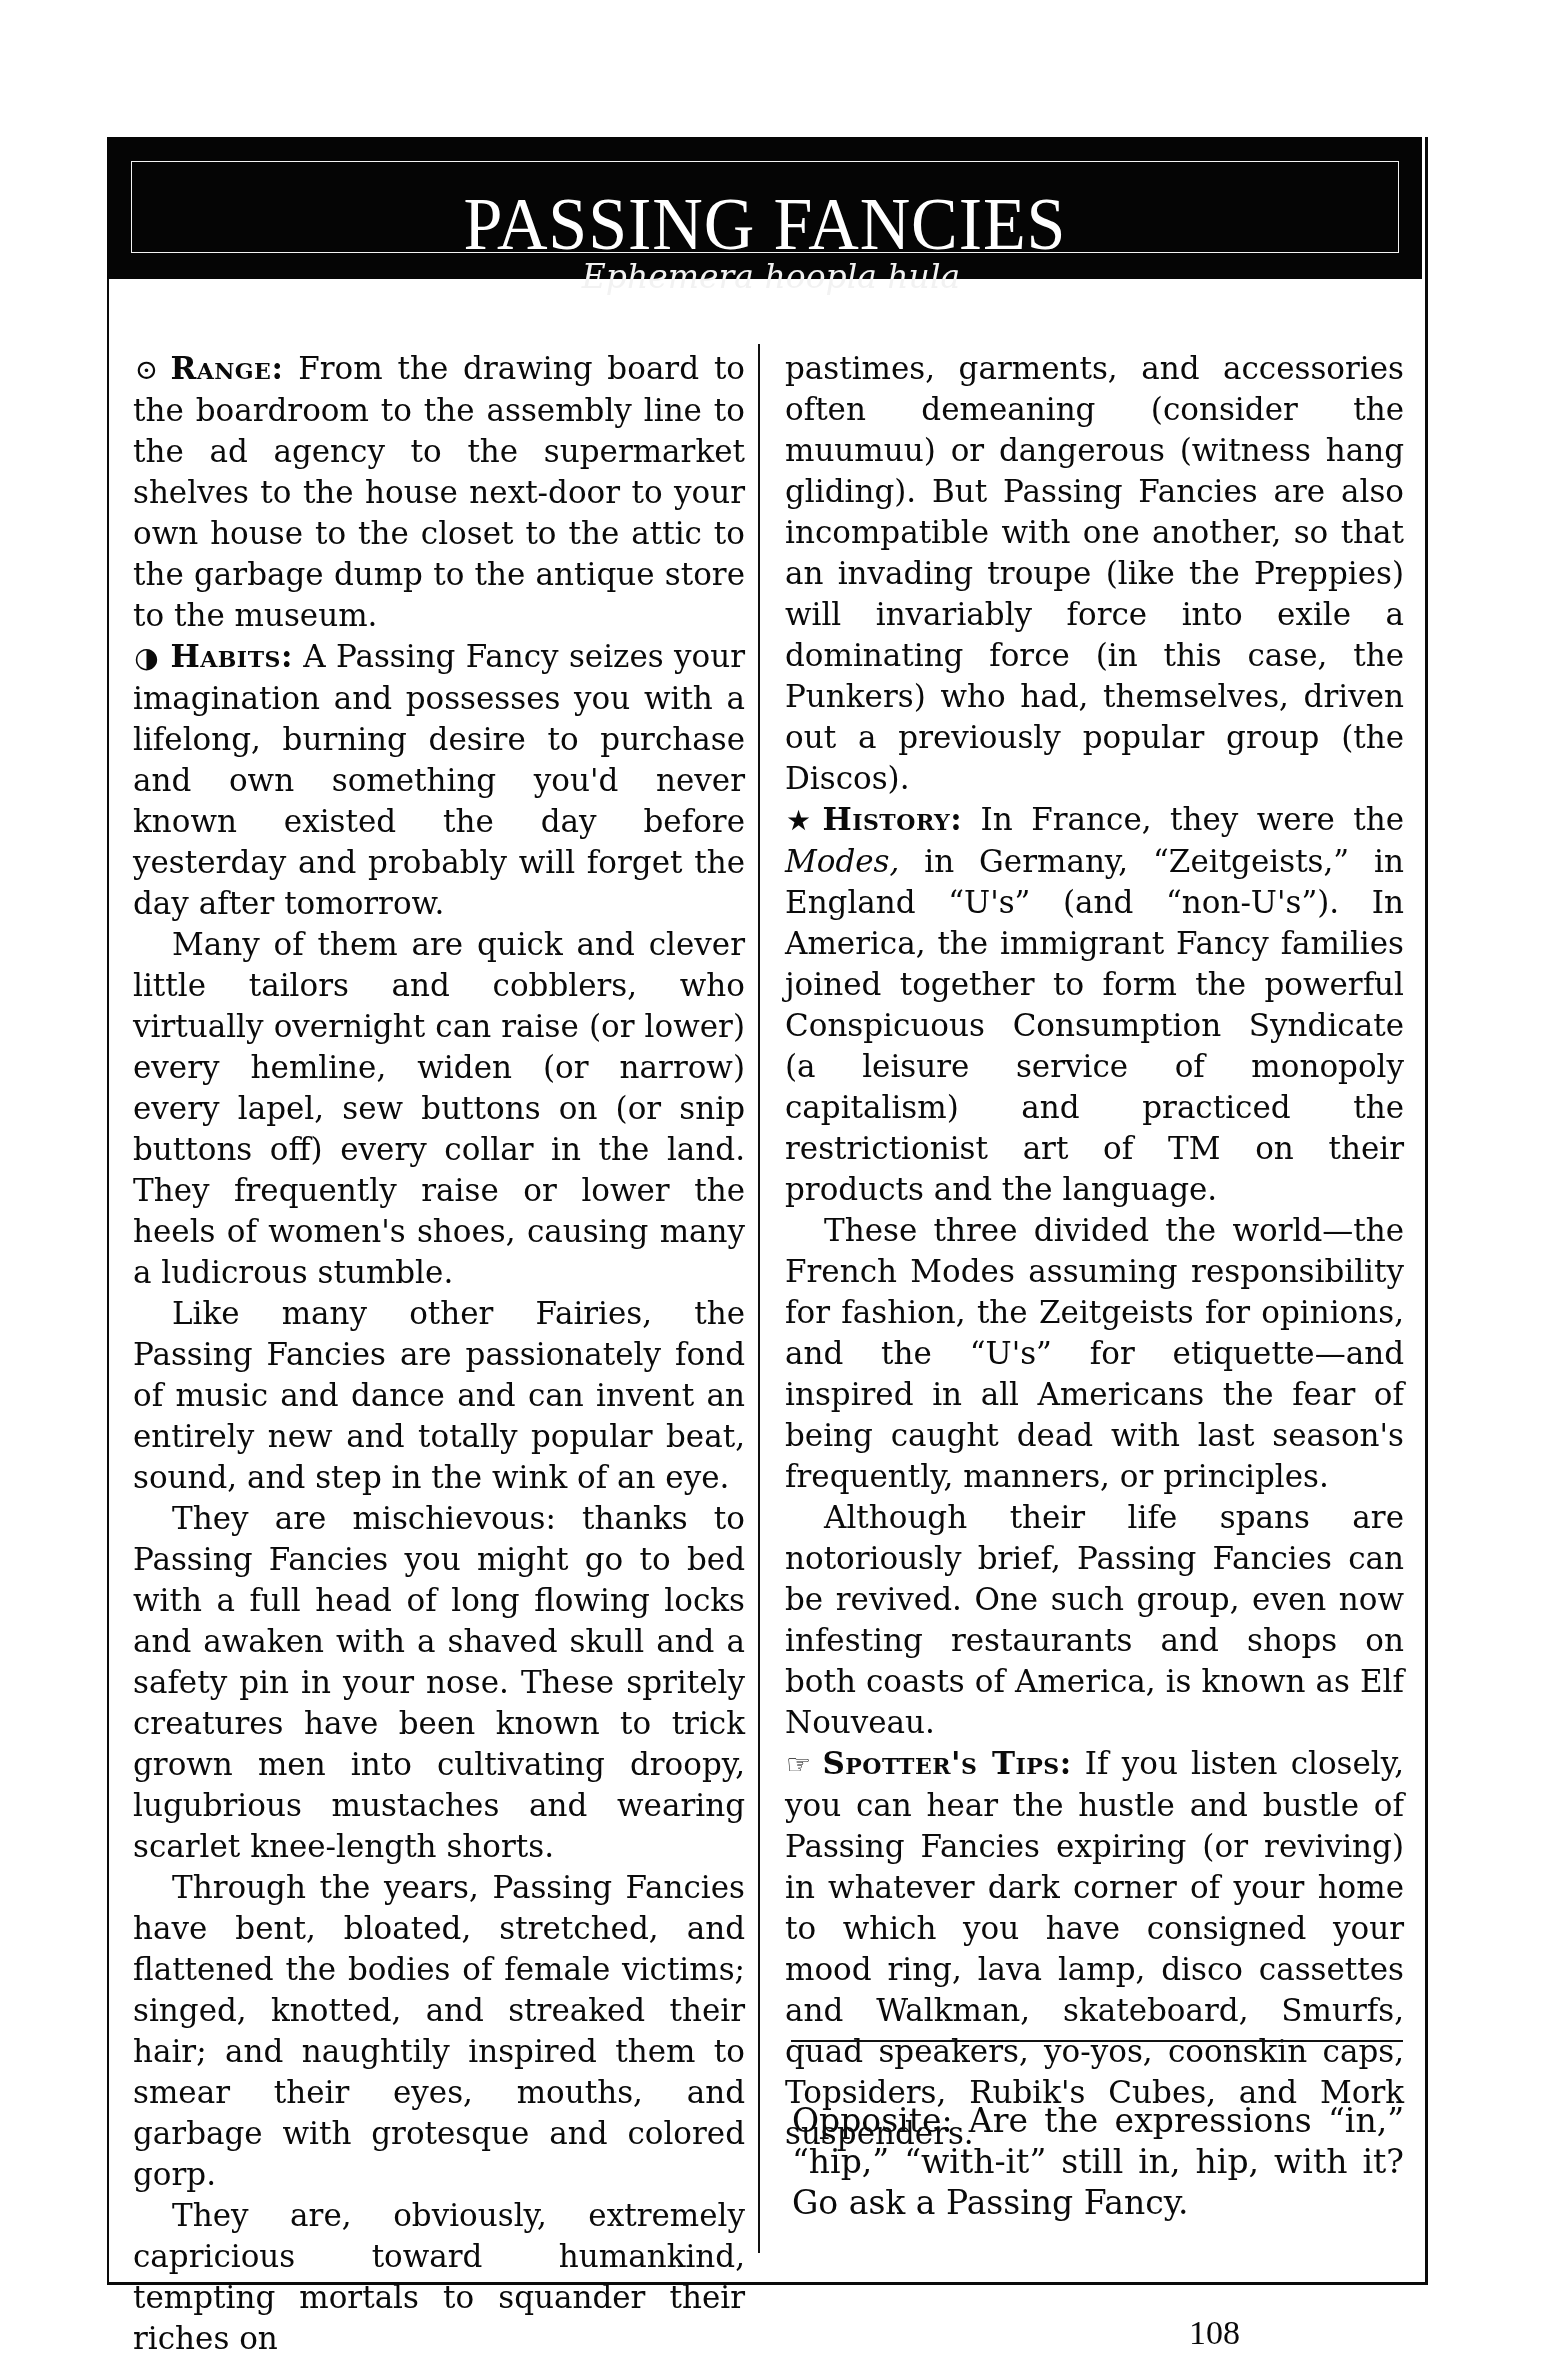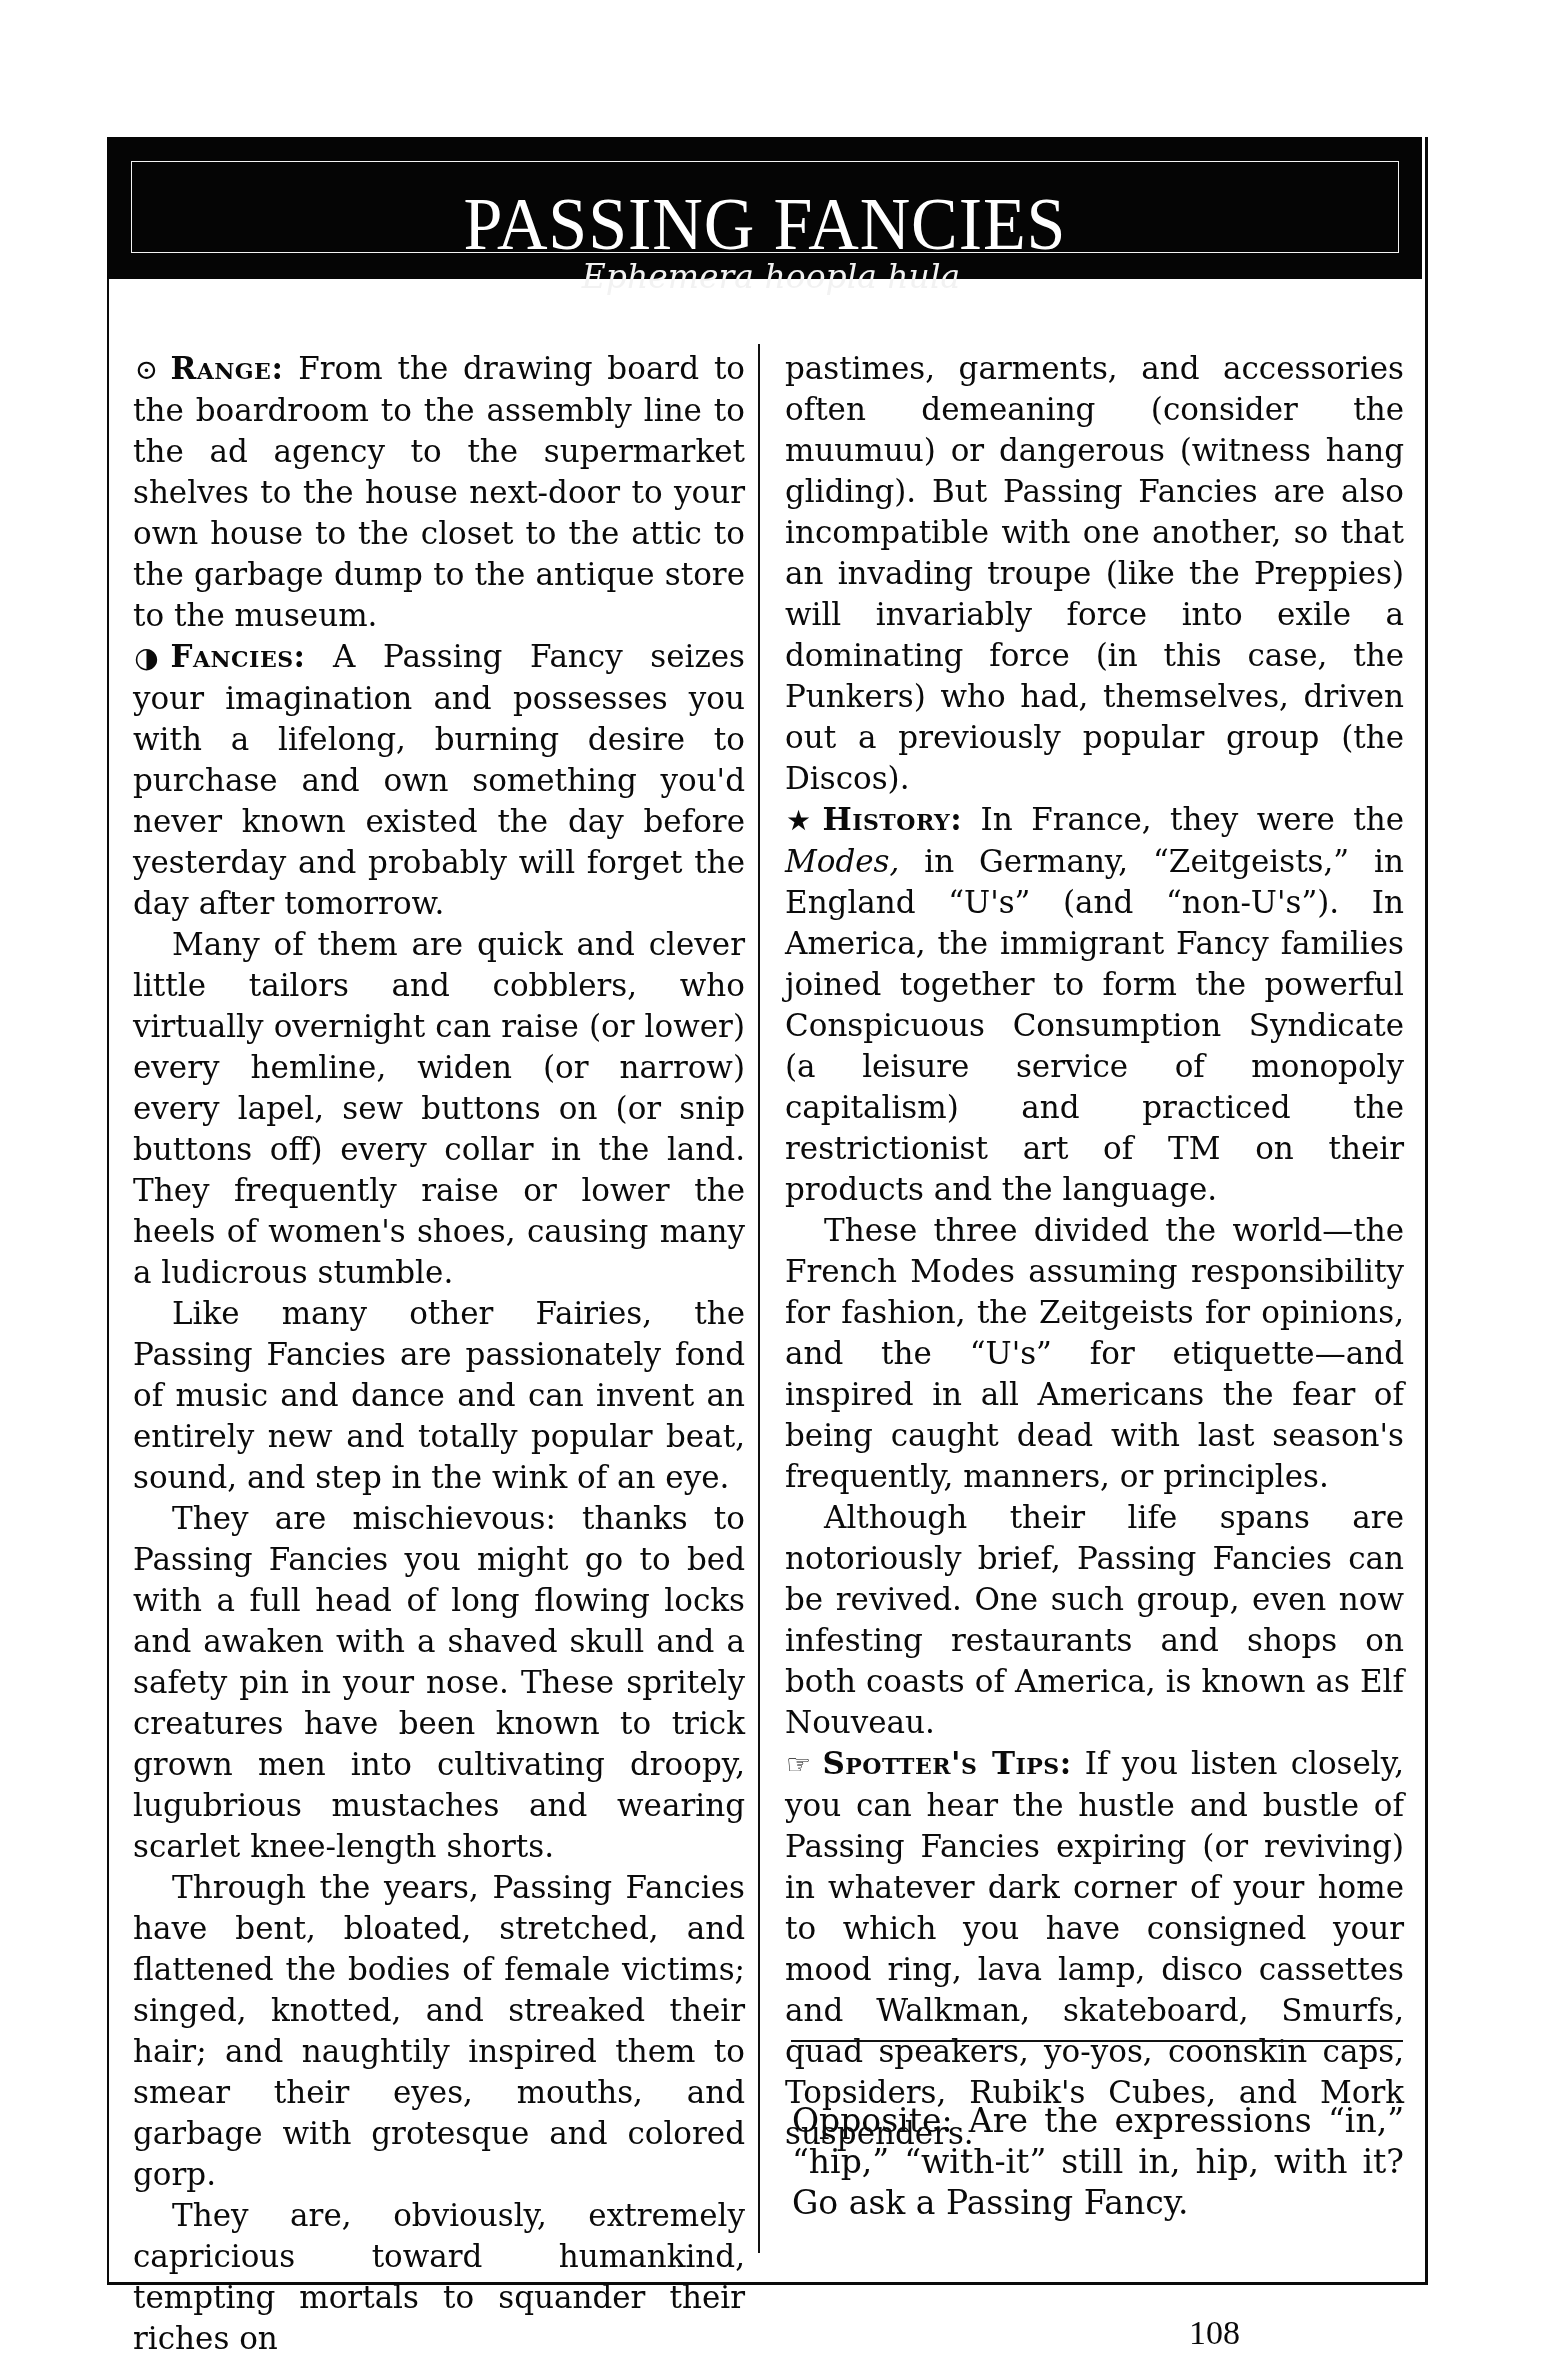--- a/index.html
+++ b/index.html
@@ -44,21 +44,21 @@
 </div>
 
 <div class="divider"></div>
 
 <div class="col col-left">
   <p class="para">
     <span class="head-icon">⊙</span><span class="head-label">Range:</span>
     <span>From the drawing board to the boardroom to the assembly line to the ad agency to the supermarket shelves to the house next-door to your own house to the closet to the attic to the garbage dump to the antique store to the museum.</span>
   </p>
   <p class="para">
-    <span class="head-icon">◑</span><span class="head-label">Fancies:</span>
+    <span class="head-icon">◑</span><span class="head-label">Habits:</span>
     <span>A Passing Fancy seizes your imagination and possesses you with a lifelong, burning desire to purchase and own something you'd never known existed the day before yesterday and probably will forget the day after tomorrow.</span>
   </p>
   <p class="para indent">Many of them are quick and clever little tailors and cobblers, who virtually overnight can raise (or lower) every hemline, widen (or narrow) every lapel, sew buttons on (or snip buttons off) every collar in the land. They frequently raise or lower the heels of women's shoes, causing many a ludicrous stumble.</p>
   <p class="para indent">Like many other Fairies, the Passing Fancies are passionately fond of music and dance and can invent an entirely new and totally popular beat, sound, and step in the wink of an eye.</p>
   <p class="para indent">They are mischievous: thanks to Passing Fancies you might go to bed with a full head of long flowing locks and awaken with a shaved skull and a safety pin in your nose. These spritely creatures have been known to trick grown men into cultivating droopy, lugubrious mustaches and wearing scarlet knee-length shorts.</p>
   <p class="para indent">Through the years, Passing Fancies have bent, bloated, stretched, and flattened the bodies of female victims; singed, knotted, and streaked their hair; and naughtily inspired them to smear their eyes, mouths, and garbage with grotesque and colored gorp.</p>
   <p class="para indent">They are, obviously, extremely capricious toward humankind, tempting mortals to squander their riches on</p>
 </div>
 
 <div class="col col-right">

